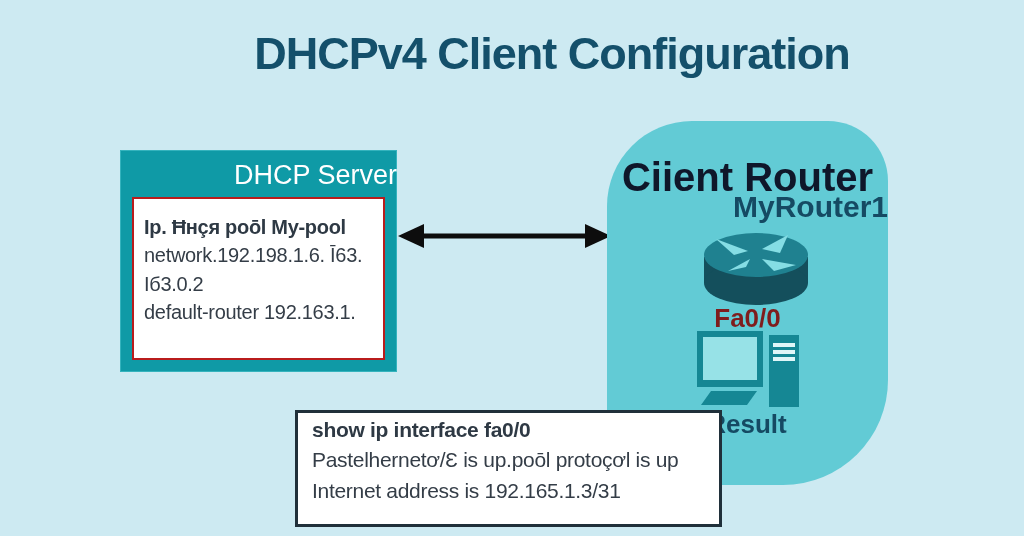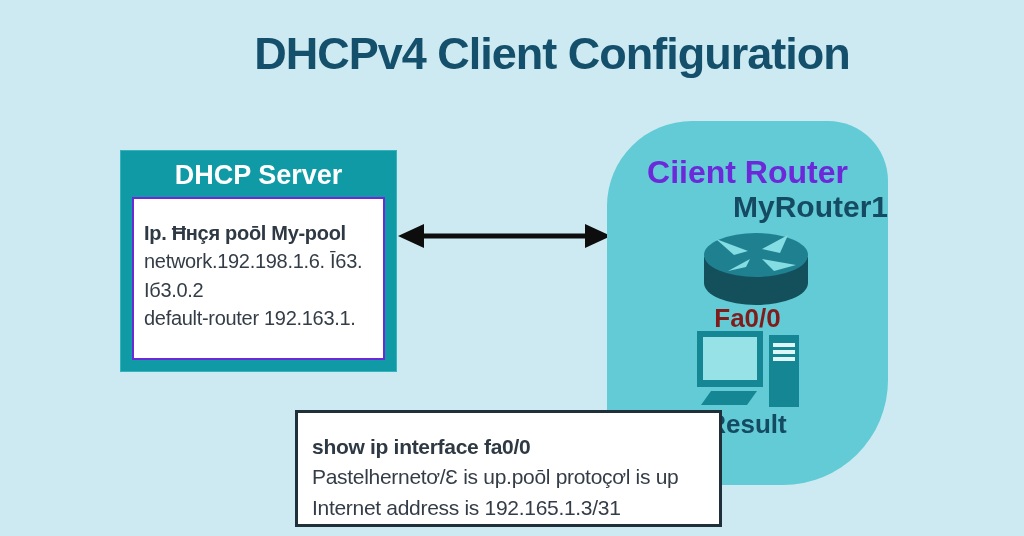--- a/index.html
+++ b/index.html
@@ -31,33 +31,33 @@
     position: absolute;
     left: 120px; top: 150px;
     width: 277px; height: 222px;
     background: #0f9aa6;
     box-shadow: inset 0 0 0 1px #34b3bd;
   }
   .server-title {
     position: absolute;
     left: 0; top: 10px;
     width: 100%;
-    text-align: center;
+    text-align: right;
     font-size: 27px;
-    font-weight: bold;
+    font-weight: normal;
     color: #ffffff;
   }
   .server-config {
     position: absolute;
     left: 12px; top: 47px;
     width: 253px; height: 163px;
     background: #ffffff;
-    border: 2px solid #6d28d9;
+    border: 2px solid #b91c1c;
     box-sizing: border-box;
-    padding: 20px 8px 0 10px;
+    padding: 14px 8px 0 10px;
     font-size: 20px;
     line-height: 1.42;
     letter-spacing: -0.3px;
     white-space: nowrap;
   }
   .server-config .cfg-line { display: block; }
   .server-config .cfg-line.bold { font-weight: bold; color: #2e3944; }
 
   
   .link-arrow {
@@ -72,23 +72,23 @@
     left: 607px; top: 121px;
     width: 281px; height: 364px;
     background: #62cbd5;
     border-radius: 85px 60px 105px 75px;
   }
   .client-name {
     position: absolute;
     left: 0; top: 32px;
     width: 100%;
     text-align: center;
-    font-size: 32px;
-    font-weight: bold;
-    color: #6d28d9;
+    font-size: 40px;
+    font-weight: bold;
+    color: #0f172a;
     line-height: 1.23;
   }
   .client-hostname {
     position: absolute;
     left: 0; top: 69px;
     width: 100%;
     text-align: right;
     font-size: 30px;
     font-weight: bold;
     color: #154a63;
@@ -124,21 +124,21 @@
   }
 
   
   .command-box {
     position: absolute;
     left: 295px; top: 410px;
     width: 427px; height: 117px;
     background: #ffffff;
     border: 3px solid #20303a;
     box-sizing: border-box;
-    padding: 19px 0 0 14px;
+    padding: 2px 0 0 14px;
     font-size: 21px;
     line-height: 1.45;
     letter-spacing: -0.3px;
     white-space: nowrap;
     z-index: 5;
   }
   .command-box .cmd-line { display: block; }
   .command-box .cmd-line.bold { font-weight: bold; color: #2e3944; }
 
   

